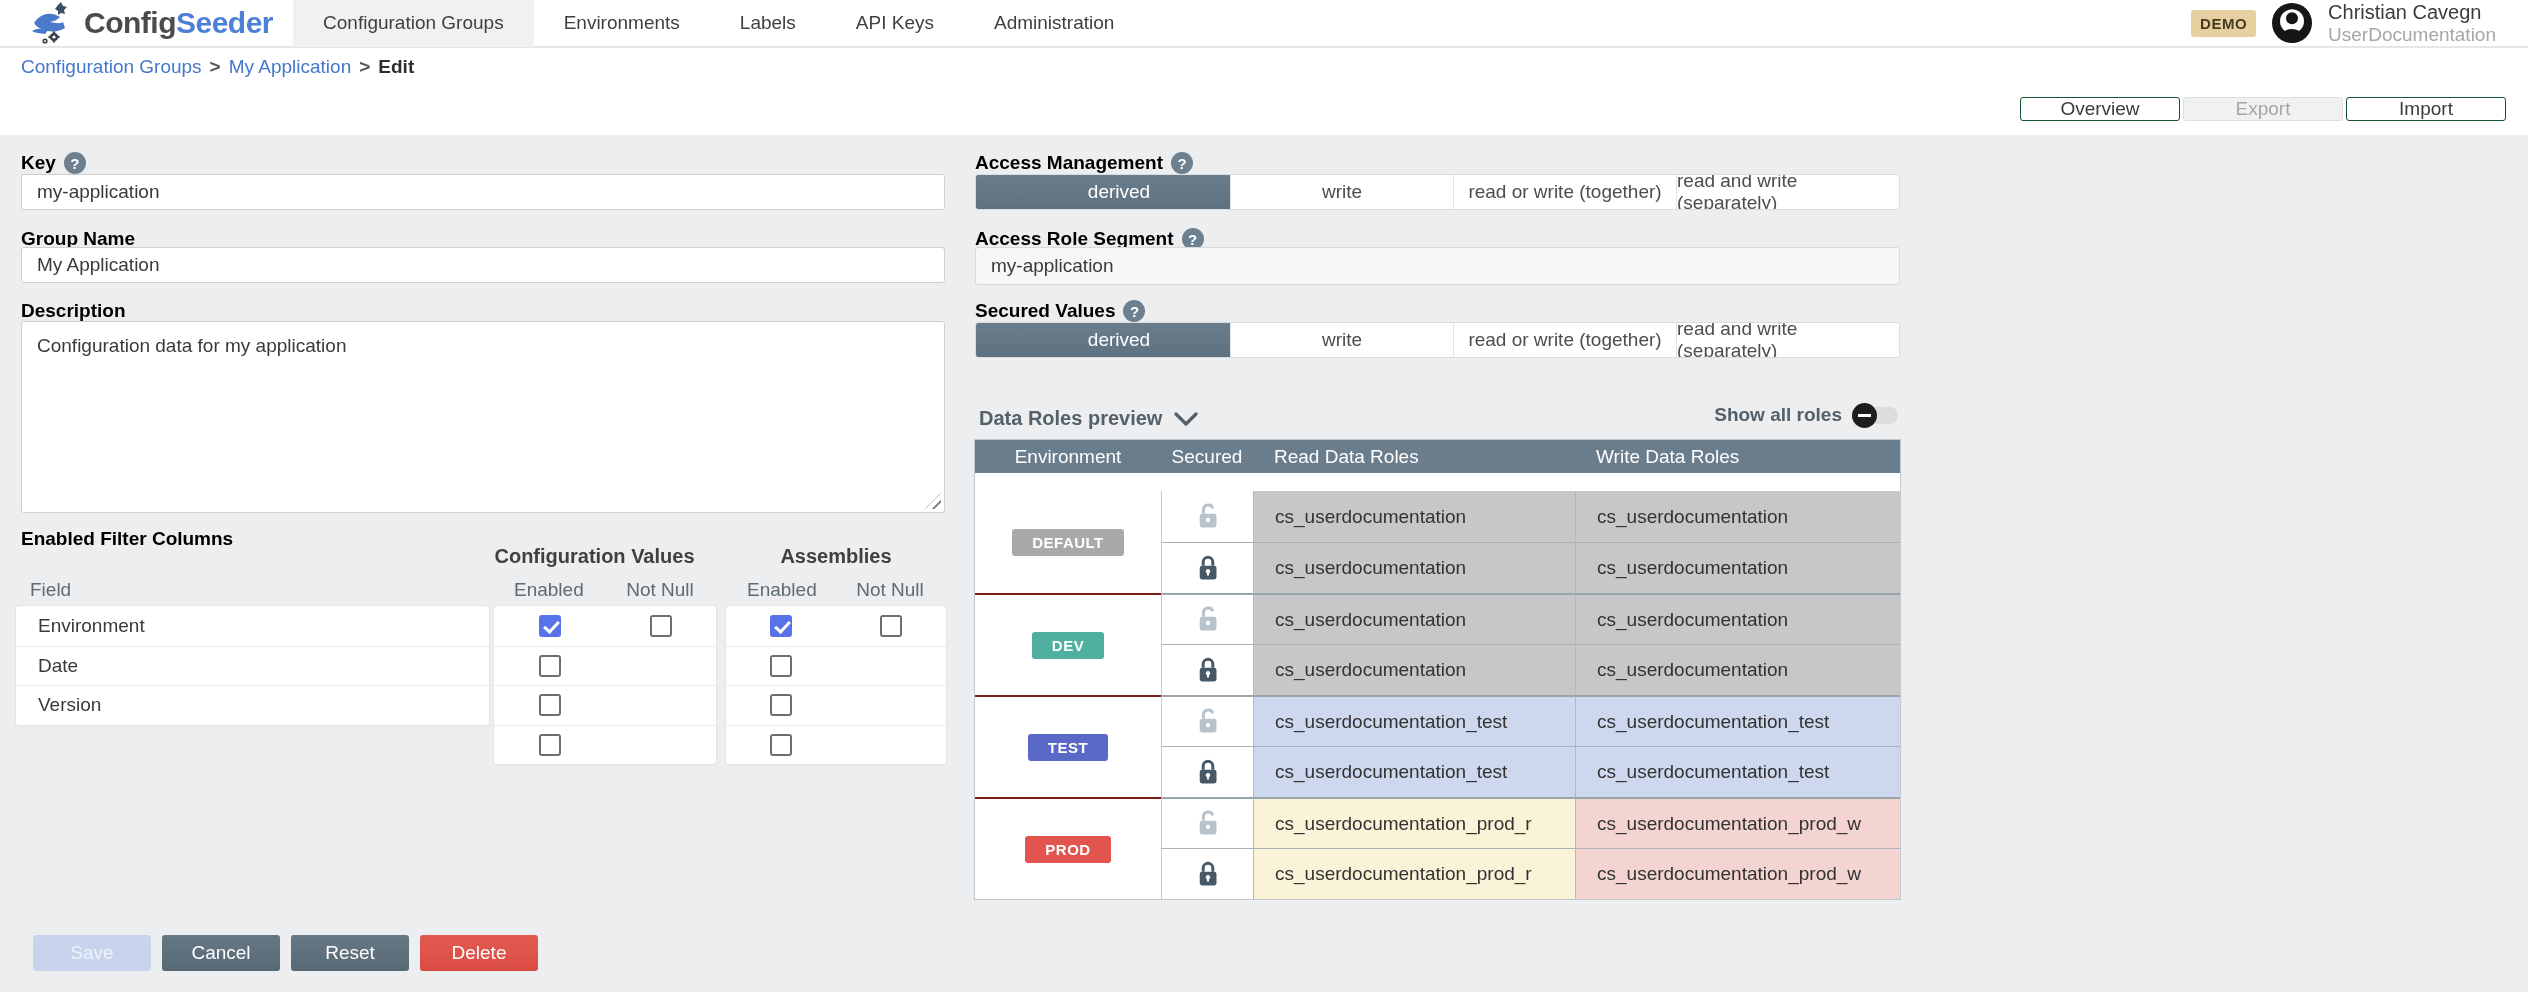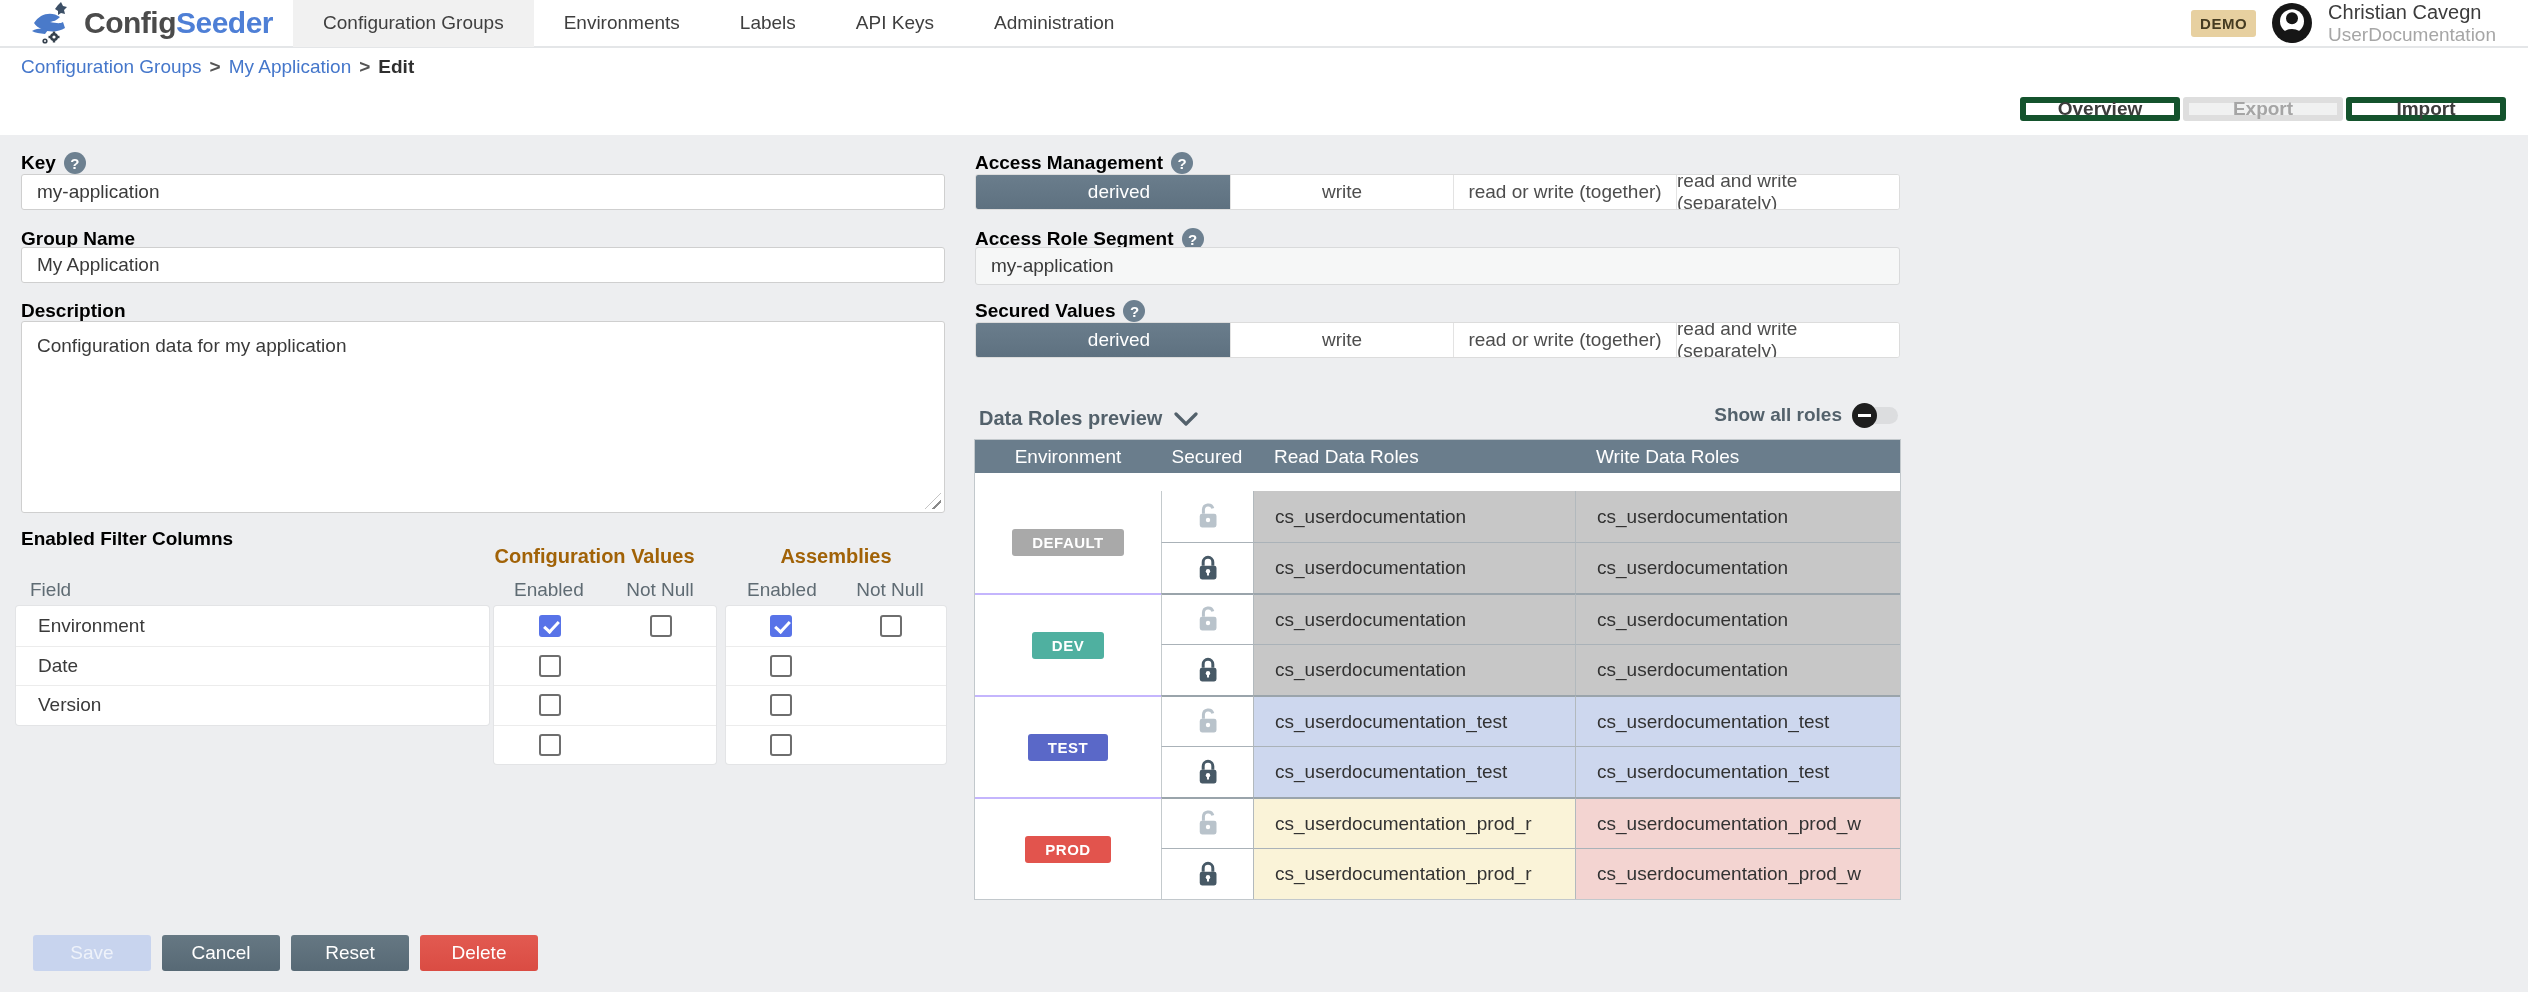--- a/index.html
+++ b/index.html
@@ -24,21 +24,21 @@
 
   
   .breadcrumb-bar { position:absolute; top:50px; left:0; width:2528px; height:33px; background:#fff; display:flex; align-items:center; padding-left:21px; font-size:19px; gap:8px; }
   .crumb-link { color:#4577cb; cursor:pointer; }
   .crumb-sep { color:#555; font-weight:bold; }
   .crumb-current { color:#2f2f2f; font-weight:bold; }
 
   
   .tabstrip { position:absolute; top:83px; left:0; width:2528px; height:52px; background:#fff; }
   .tab-buttons { position:absolute; right:22px; top:14px; display:flex; gap:3px; }
-  .tab-btn { width:160px; height:24px; display:flex; align-items:center; justify-content:center; font-size:19px; border:6px solid #14532d; border-radius:3px; background:#fff; color:#3c3c3c; font-weight:bold; cursor:pointer; }
+  .tab-btn { width:160px; height:24px; display:flex; align-items:center; justify-content:center; font-size:19px; border:1px solid #14532d; border-radius:3px; background:#fff; color:#3c3c3c; font-weight:normal; cursor:pointer; }
   .tab-btn.disabled { background:#f0f1f1; color:#a5a5a5; border-color:#dedede; cursor:default; }
 
   
   .content { position:absolute; top:135px; left:0; width:2528px; height:857px; background:#edeef0; }
 
   .field-label { position:absolute; font-size:19px; font-weight:bold; color:#000000; display:flex; align-items:center; gap:8px; }
   .help-icon { width:22px; height:22px; border-radius:50%; background:#6d8090; color:#fff; font-size:15px; font-weight:bold; display:inline-flex; align-items:center; justify-content:center; }
   .help-icon::after { content:"?"; }
 
   .text-input { position:absolute; background:#fff; border:1px solid #cfcfcf; border-radius:3px; font-size:19px; color:#3a3a3a; padding:0 15px; font-family:"Liberation Sans", sans-serif; }
@@ -48,21 +48,21 @@
   .resize-grip::before { content:""; position:absolute; inset:0;
     background:repeating-linear-gradient(135deg, transparent 0 4px, #8a8a8a 4px 6px); clip-path:polygon(100% 0, 100% 100%, 0 100%); }
 
   
   .segmented { position:absolute; display:flex; border:1px solid #dcdcdc; border-radius:3px; overflow:hidden; background:#fff; }
   .seg-opt { flex:1; display:flex; align-items:center; justify-content:center; font-size:19px; color:#4d4d4d; background:#fff; border-left:1px solid #e3e3e3; cursor:pointer; }
   .seg-opt:first-child { border-left:none;padding-left:32px; }
   .seg-opt.selected { background:linear-gradient(180deg,#6a7d8c,#5e7180); color:#fff; }
 
   
-  .efc-group-header { position:absolute; font-size:20px; font-weight:bold; color:#a16207; text-align:center; }
+  .efc-group-header { position:absolute; font-size:20px; font-weight:bold; color:#404040; text-align:center; }
   .efc-sub-header { position:absolute; font-size:19px; color:#5f6b73; }
   .panel { position:absolute; background:#fff; border-radius:3px; box-shadow:0 0 0 1px #e3e4e6; }
   .panel-row { position:relative; height:39.5px; border-top:1px solid #ececec; }
   .panel-row:first-child { border-top:none; }
   .field-name { position:absolute; left:22px; top:50%; transform:translateY(-50%); font-size:19px; color:#3a3a3a; }
   .checkbox { position:absolute; top:50%; width:22px; height:22px; transform:translate(-50%,-50%); border:2px solid #6e6e6e; border-radius:3px; background:#fff; cursor:pointer; }
   .checkbox.checked { background:#5873e8; border-color:#5873e8; }
   .checkbox.checked::after { content:""; position:absolute; left:6px; top:1px; width:6px; height:12px; border:solid #fff; border-width:0 3px 3px 0; transform:rotate(43deg); }
   .cb-col1 { left:25%; }
   .cb-col2 { left:75%; }
@@ -74,21 +74,21 @@
   .show-all-label { font-size:19px; font-weight:bold; color:#53616b; }
   .toggle { position:relative; width:48px; height:24px; cursor:pointer; }
   .toggle-track { position:absolute; left:6px; top:4px; width:40px; height:17px; border-radius:9px; background:#dcdddf; }
   .toggle-knob { position:absolute; left:0; top:0; width:25px; height:25px; border-radius:50%; background:#1e1e1e; }
   .toggle-knob::after { content:""; position:absolute; left:6px; top:11px; width:13px; height:3px; background:#fff; }
 
   .roles-table { position:absolute; display:grid; grid-template-columns:186px 92px 322px 325px; grid-auto-rows:51px; box-shadow:0 0 0 1px #c2c8cc; background:#fff; }
   .rt-header { height:33px; background:#6a7d8c; color:#fff; font-size:19px; display:flex; align-items:center; }
   .rt-header.center { justify-content:center; }
   .rt-header.pad { padding-left:21px; }
-  .env-cell { grid-row:span 2; background:#fff; display:flex; align-items:center; justify-content:center; border-top:2px solid #c4b5fd; }
+  .env-cell { grid-row:span 2; background:#fff; display:flex; align-items:center; justify-content:center; border-top:2px solid #7f1d1d; }
   .env-cell.first { border-top:none; }
   .env-badge { color:#fff; font-size:15px; font-weight:bold; padding:5px 20px; border-radius:3px; letter-spacing:0.5px; }
   .sec-cell { background:#fff; display:flex; align-items:center; justify-content:center; border-left:1px solid #c4cacd; border-top:1px solid #aab2b8; }
   .role-cell { display:flex; align-items:center; padding-left:21px; font-size:19px; color:#323232; border-left:1px solid #b2b9bd; border-top:1px solid #aab2b8; }
   .row-top .sec-cell, .row-top .role-cell { border-top:2px solid #9aa4ab; }
   .row-first .sec-cell, .row-first .role-cell { border-top:none; }
   .bg-gray { background:#c7c7c7; }
   .bg-blue { background:#cdd7ee; }
   .bg-yellow { background:#faf3d8; }
   .bg-pink { background:#f3d4d1; }

